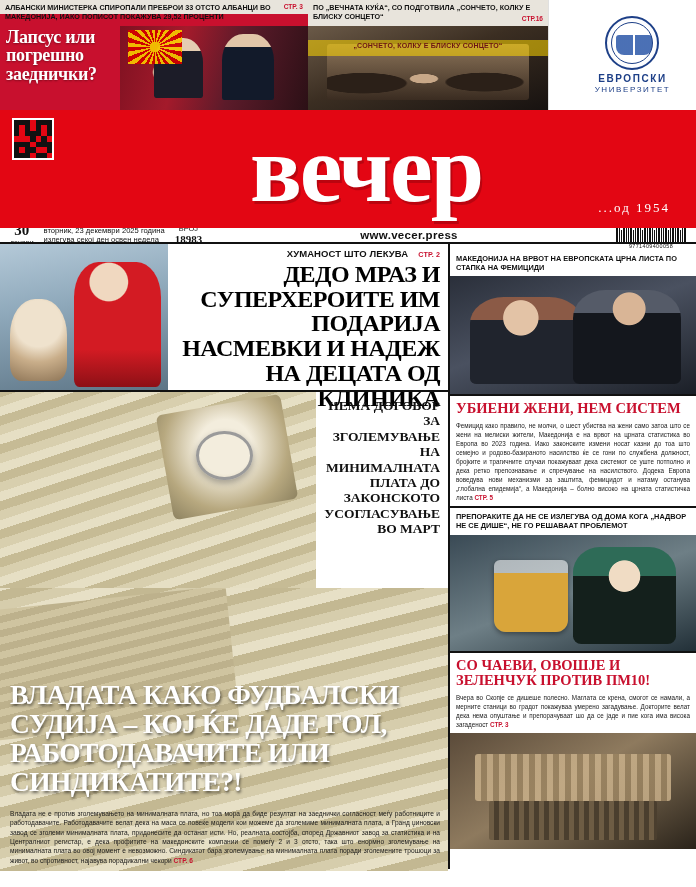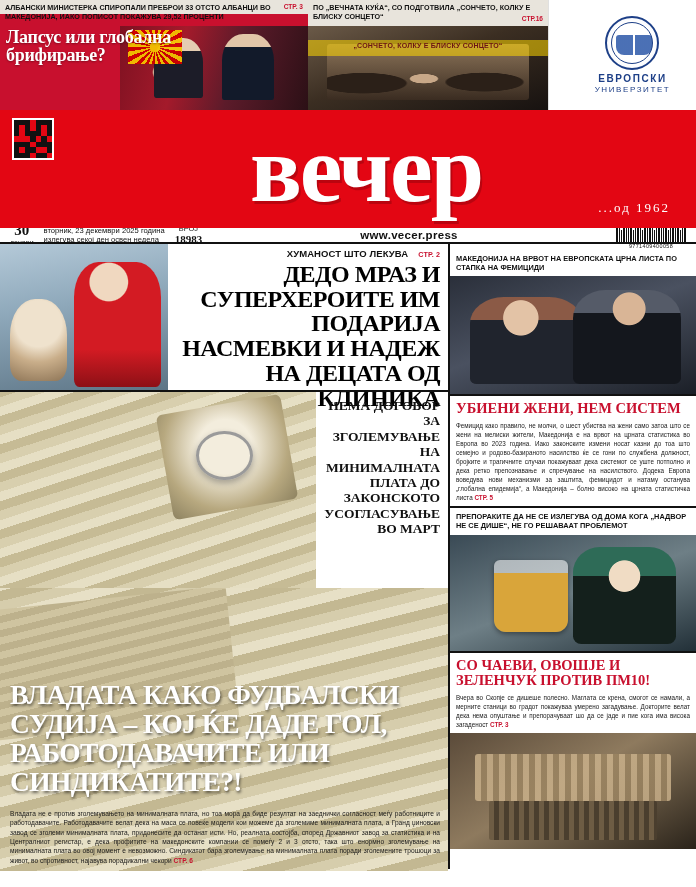--- a/index.html
+++ b/index.html
@@ -312,21 +312,21 @@
 
   <div class="topstrip">
 
     <div class="ts-left">
       <div class="kicker">
         <span>АЛБАНСКИ МИНИСТЕРКА СПИРОПАЛИ ПРЕБРОИ 33 ОТСТО АЛБАНЦИ ВО МАКЕДОНИЈА, ИАКО ПОПИСОТ ПОКАЖУВА 29,52 ПРОЦЕНТИ</span>
         <span class="pg">СТР. 3</span>
       </div>
       <div class="ts-photo-left"></div>
       <div class="ts-flag"></div>
-      <div class="head">Лапсус или глобална брифирање?</div>
+      <div class="head">Лапсус или погрешно заеднички?</div>
     </div>
 
     <div class="ts-mid">
       <div class="kicker">
         <span>ПО „ВЕЧНАТА КУЌА“, СО ПОДГОТВИЛА „СОНЧЕТО, КОЛКУ Е БЛИСКУ СОНЦЕТО“</span>
         <span class="pg">СТР.16</span>
       </div>
       <div class="ts-mid-photo"></div>
       <div class="ribbon"></div>
       <div class="ribbon-txt">„СОНЧЕТО, КОЛКУ Е БЛИСКУ СОНЦЕТО“</div>
@@ -387,21 +387,21 @@
         <i class="on"></i>
       <i class="on"></i>
         <i class="on"></i>
         <i class="on"></i>
         <i></i>
         <i class="on"></i>
         <i class="on"></i>
         <i></i>
     </div>
     <div class="nameplate">вечер</div>
-    <div class="since">...од 1962</div>
+    <div class="since">...од 1954</div>
   </div>
 
   <div class="infobar">
     <div class="price">
       <b>30</b>
       <span>денари</span>
     </div>
     <div class="dateblk">
       <div>вторник,  23 декември 2025 година</div>
       <div>излегува секој ден освен недела</div>

